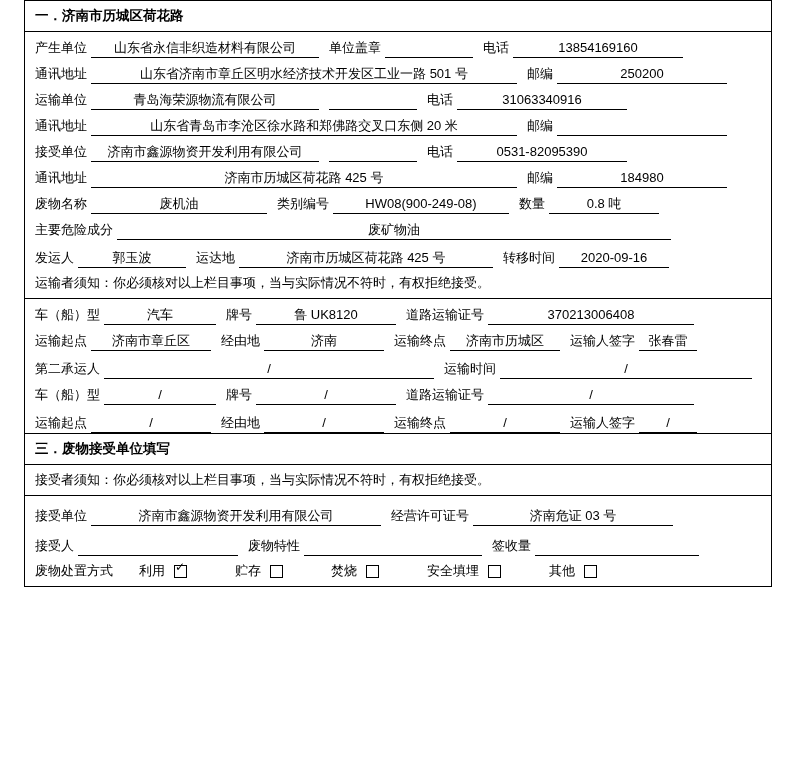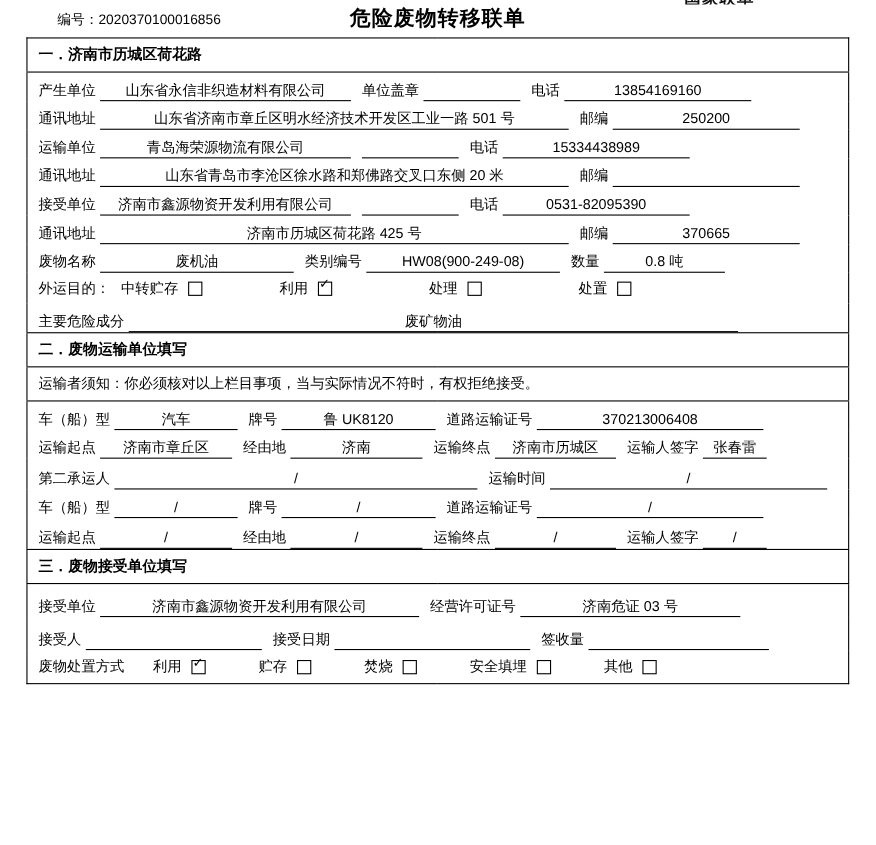--- a/index.html
+++ b/index.html
@@ -124,27 +124,20 @@
     font-size: 12px;
     line-height: 12px;
   }
   .sep-bottom td { border-bottom: 1px solid #000; }
 </style>
 </head>
 <body>
 
 <div class="page">
 
-  <div class="top-row">
-    <div class="doc-code">
-      <span>编号：</span><span>2020370100016856</span>
-    </div>
-    <div class="doc-title">危险废物转移联单</div>
-    <div class="corner-mark">国家联单</div>
-  </div>
 
   <table class="form">
 
     <tbody>
         <tr class="section-head first-head">
       <td colspan="2">一．济南市历城区荷花路</td>
     </tr>
 
     <tr>
           <td colspan="2">
@@ -175,21 +168,21 @@
 
     <tr>
           <td colspan="2">
       <div class="row-flex">
         <span class="lbl">运输单位</span>
         <span class="fld" style="width:228px">青岛海荣源物流有限公司</span>
         <span class="gap"></span>
         <span class="fld" style="width:88px"></span>
         <span class="gap"></span>
         <span class="lbl">电话</span>
-        <span class="fld" style="width:170px">15334438989</span>
+        <span class="fld" style="width:170px">31063340916</span>
       </div>
     </td>
         </tr>
 
     <tr>
           <td colspan="2">
       <div class="row-flex">
         <span class="lbl">通讯地址</span>
         <span class="fld" style="width:426px">山东省青岛市李沧区徐水路和郑佛路交叉口东侧 20 米</span>
         <span class="gap"></span>
@@ -213,72 +206,68 @@
     </td>
         </tr>
 
     <tr>
           <td colspan="2">
       <div class="row-flex">
         <span class="lbl">通讯地址</span>
         <span class="fld" style="width:426px">济南市历城区荷花路 425 号</span>
         <span class="gap"></span>
         <span class="lbl">邮编</span>
-        <span class="fld" style="width:170px">370665</span>
+        <span class="fld" style="width:170px">184980</span>
       </div>
     </td>
         </tr>
 
     <tr>
           <td colspan="2">
       <div class="row-flex">
         <span class="lbl">废物名称</span>
         <span class="fld" style="width:176px">废机油</span>
         <span class="gap"></span>
         <span class="lbl">类别编号</span>
         <span class="fld" style="width:176px">HW08(900-249-08)</span>
         <span class="gap"></span>
         <span class="lbl">数量</span>
         <span class="fld" style="width:110px">0.8 吨</span>
       </div>
     </td>
         </tr>
 
 
-    <tr>
-          <td colspan="2">
-      <div class="row-flex" style="height:28px; align-items:center;">
-        <span class="lbl">外运目的：</span>
-        <span class="lbl" style="margin-left:6px">中转贮存</span>
-        <span class="chk"></span>
-        <span class="lbl" style="margin-left:70px">利用</span>
-        <span class="chk checked"></span>
-        <span class="lbl" style="margin-left:88px">处理</span>
-        <span class="chk"></span>
-        <span class="lbl" style="margin-left:88px">处置</span>
-        <span class="chk"></span>
-      </div>
-    </td>
-        </tr>
 
     <tr>
           <td colspan="2">
       <div class="row-flex">
         <span class="lbl">主要危险成分</span>
         <span class="fld" style="width:554px">废矿物油</span>
       </div>
     </td>
         </tr>
 
 
 
-
-    <tr class="section-head">
-      <td colspan="2">二．废物运输单位填写</td>
-    </tr>
+    <tr class="sep-bottom">
+          <td colspan="2">
+      <div class="row-flex" style="height:28px">
+        <span class="lbl">发运人</span>
+        <span class="fld" style="width:108px">郭玉波</span>
+        <span class="gap"></span>
+        <span class="lbl">运达地</span>
+        <span class="fld" style="width:254px">济南市历城区荷花路 425 号</span>
+        <span class="gap"></span>
+        <span class="lbl">转移时间</span>
+        <span class="fld" style="width:110px">2020-09-16</span>
+      </div>
+    </td>
+        </tr>
+
 
     <tr class="note-row">
       <td colspan="2">运输者须知：你必须核对以上栏目事项，当与实际情况不符时，有权拒绝接受。</td>
     </tr>
 
 
     <tr>
           <td colspan="2">
       <div class="row-flex">
         <span class="lbl">车（船）型</span>
@@ -353,40 +342,43 @@
         <span class="lbl">运输人签字</span>
         <span class="fld" style="width:58px">/</span>
       </div>
     </td>
         </tr>
 
     <tr class="section-head">
       <td colspan="2">三．废物接受单位填写</td>
     </tr>
 
+    <tr class="note-row">
+      <td colspan="2">接受者须知：你必须核对以上栏目事项，当与实际情况不符时，有权拒绝接受。</td>
+    </tr>
 
     <tr>
           <td colspan="2">
       <div class="row-flex" style="height:30px">
         <span class="lbl">接受单位</span>
         <span class="fld" style="width:290px">济南市鑫源物资开发利用有限公司</span>
         <span class="gap"></span>
         <span class="lbl">经营许可证号</span>
         <span class="fld" style="width:200px">济南危证 03 号</span>
       </div>
     </td>
         </tr>
 
     <tr>
           <td colspan="2">
       <div class="row-flex" style="height:30px">
         <span class="lbl">接受人</span>
         <span class="fld" style="width:160px"></span>
         <span class="gap"></span>
-        <span class="lbl">接受日期</span>
+        <span class="lbl">废物特性</span>
         <span class="fld" style="width:178px"></span>
         <span class="gap"></span>
         <span class="lbl">签收量</span>
         <span class="fld" style="width:164px"></span>
       </div>
     </td>
         </tr>
 
     <tr>
           <td colspan="2">

